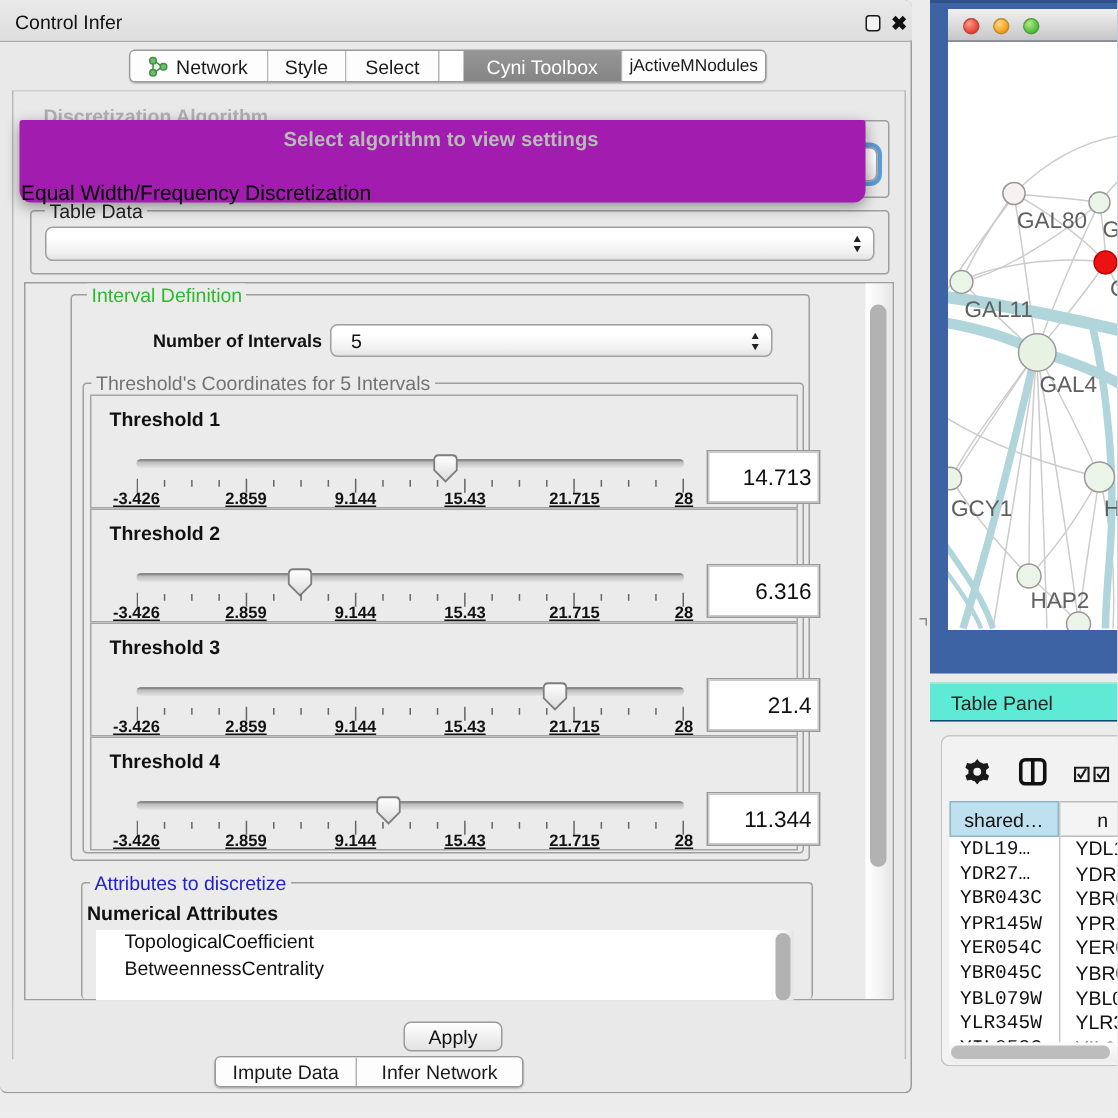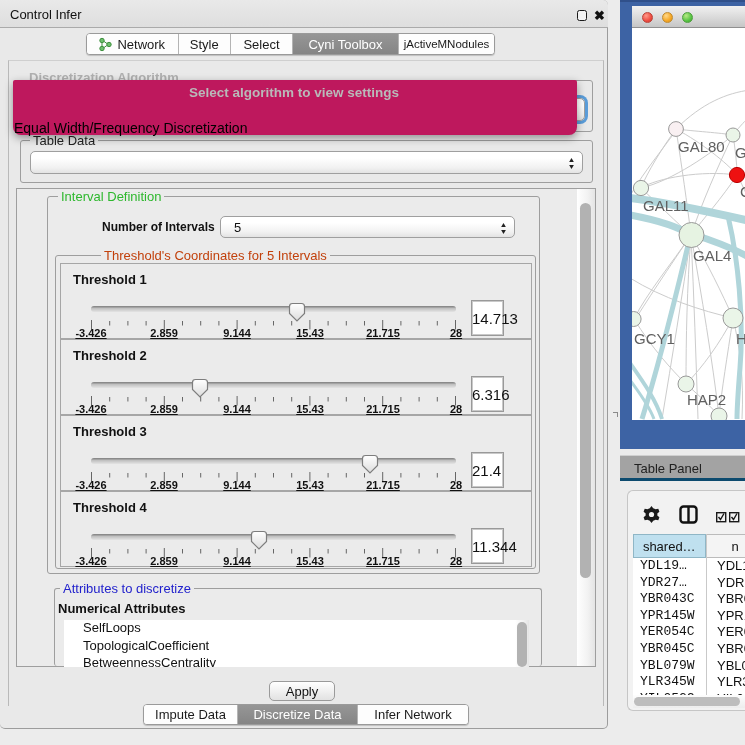--- a/index.html
+++ b/index.html
@@ -15,21 +15,21 @@
   border-radius:0 5px 0 0; }
 #titlebar .t { position:absolute; left:10px; top:7px; font-size:13px; color:#111; }
 #titlebar .ic { position:absolute; top:9px; font-size:12px; color:#111; }
 
 
 .seg { display:flex; border:1px solid #9a9a9a; border-radius:4px; overflow:hidden;
   background:#fff; box-shadow:0 1px 1px rgba(0,0,0,0.18); }
 .seg .s { font-size:13px; color:#1a1a1a; text-align:right; background:#fdfdfd;
   border-right:1px solid #b4b4b4; display:flex; align-items:center; justify-content:center; }
 .seg .s:last-child { border-right:none; }
-.seg .sel { background:linear-gradient(#969696,#858585); color:#fff; }
+.seg .sel { background:linear-gradient(#969696,#858585); color:#fff;margin-left:16px; }
 
 
 #outer { left:8px; top:60px; width:596px; height:646px; background:#e9e9e9;
   border:1px solid #b9b9b9; border-top-color:#cfcfcf; }
 
 .gbox { position:absolute; border:1px solid #9e9e9e; border-radius:3px; }
 .glabel { position:absolute; font-size:13px; background:#e9e9e9; padding:0 3px; white-space:nowrap; }
 
 .combo { position:absolute; border:1px solid #9f9f9f; border-radius:5px;
   background:linear-gradient(#ffffff 30%,#f1f1f1 75%,#e3e3e3); }
@@ -42,52 +42,52 @@
 .vsb-track { position:absolute; background:linear-gradient(90deg,#ffffff,#f2f2f2 60%,#e4e4e4); }
 .vsb-thumb { position:absolute; background:#b2b2b2; border-radius:6px; }
 
 
 .trow { position:absolute; left:60px; width:472px; height:76px;
   border:1px solid #a6a6a6; background:#ebebeb; }
 .trow .lbl { position:absolute; left:12px; top:8px; font-size:13px; font-weight:bold; color:#111; }
 .track { position:absolute; left:30px; top:42px; width:365px; height:6px;
   background:linear-gradient(#8a8a8a 0px,#8a8a8a 1px,#bcbcbc 2px,#e4e4e4 6px); border-radius:3px; }
 .thumb { position:absolute; top:38px; width:18px; height:20px; }
-.vbox { position:absolute; left:410px; top:36px; width:33px; height:36px;
+.vbox { position:absolute; left:410px; top:36px; width:76px; height:36px;
   background:#fff; border:1px solid #999; box-shadow:0 0 0 1px #c9c9c9 inset;
   font-size:15px; color:#111; text-align:right; padding:9px 5px 0 0; }
 .ticks { position:absolute; left:30px; top:52px; width:365px; height:10px; }
 .tlabels { position:absolute; left:0; top:63px; width:472px; height:12px;
   font-size:11px; font-weight:bold; color:#111; }
 .tlabels span { position:absolute; transform:translateX(-50%);text-decoration:underline; }
 
 
 #numlist { left:64px; top:620px; width:451px; height:47px; background:#fff; overflow:hidden; }
 #numlist div { font-size:13px; color:#111; padding-left:19px; height:17.5px; }
 
 .btn { position:absolute; border:1px solid #9a9a9a; border-radius:5px;
   background:linear-gradient(#ffffff,#e2e2e2); font-size:13px; color:#111;
   display:flex; align-items:center; justify-content:center; }
 
 
-#popup { left:13px; top:80px; width:564px; height:55px; background:#be185d;
+#popup { left:13px; top:80px; width:564px; height:55px; background:#a21caf;
   border-radius:2px 2px 8px 8px; box-shadow:0 3px 9px rgba(0,0,0,0.38); }
 #popup .hint { position:absolute; left:176px; top:5px; font-size:13.5px; color:#b9b9b9; font-weight:bold;}
 #popup .o1 { position:absolute; left:1px; top:22px; font-size:14px; font-weight:bold; color:#000; }
 #popup .o2 { position:absolute; left:1px; top:40px; font-size:14px; color:#000; }
 
 
 #netwin { left:620px; top:0; width:125px; height:449px; background:#3d63a4; border-top:2px solid #30508a; }
 #nettitle { left:632px; top:6px; width:113px; height:22px;
   background:linear-gradient(#f1f1f1,#c6c6c6); border-bottom:1px solid #909090;}
 .light { position:absolute; top:11.5px; width:11px; height:11px; border-radius:50%; }
 #canvas { left:632px; top:28px; width:113px; height:392px; background:#fff; }
 
-#tpbar { left:620px; top:455px; width:125px; height:26px; background:#a3a3a3;
-  border-top:1px solid #d0d0d0; border-bottom:3px solid #0c4a6e; }
+#tpbar { left:620px; top:455px; width:125px; height:26px; background:#5eead4;
+  border-top:1px solid #d0d0d0; border-bottom:1px solid #0c4a6e; }
 #tpbar .t { position:absolute; left:14px; top:5px; font-size:13px; color:#222; }
 
 #twin { left:627px; top:490px; width:118px; height:221px; background:#f2f2f2;
   border:1px solid #c6c6c6; border-radius:6px 0 0 6px; border-right:none; }
 #thead1 { left:633px; top:534px; width:72.5px; height:24px; background:#bfe0ef;
   border:1px solid #8fb6c6; font-size:13px; color:#111; text-align:center; padding-top:4px; }
 #thead2 { left:705.5px; top:534px; width:40px; height:24px; background:#f4f4f4;
   border:1px solid #bbb; border-left:none; font-size:13px; color:#111; padding:4px 0 0 26px; }
 #tbody { left:633px; top:558px; width:112px; height:137px; background:#fff; overflow:hidden;
   font-size:13px; color:#111; }
@@ -141,21 +141,21 @@
 <div class="gbox" style="left:47px; top:196px; width:493px; height:378px; border-color:#9e9e9e;"></div>
 <div class="glabel" style="left:58px; top:189px; color:#2eb82e; background:#ebebeb;">Interval Definition</div>
 
 <div class="glabel" style="left:99px; top:220px; color:#111; font-weight:bold; background:transparent; font-size:12px;">Number of Intervals</div>
 <div class="combo" style="left:220px; top:216px; width:295px; height:22px;">
   <div class="tx">5</div>
   <div class="arr">▲<br>▼</div>
 </div>
 
 <div class="gbox" style="left:55px; top:255px; width:481px; height:314px;"></div>
-<div class="glabel" style="left:61px; top:248px; color:#c2410c; background:#ebebeb;margin-left:40px;">Threshold's Coordinates for 5 Intervals</div>
+<div class="glabel" style="left:61px; top:248px; color:#737373; background:#ebebeb;">Threshold's Coordinates for 5 Intervals</div>
 
 <div id="rows">
     <div class="trow" style="top:263px;">
     <div class="lbl">Threshold 1</div>
     <div class="track"></div>
     <div class="thumb" style="left:227px;">
       <svg width="18" height="20" viewBox="0 0 18 20">
           <path d="M1.5 4.5 Q1.5 1.5 4.5 1.5 L13.5 1.5 Q16.5 1.5 16.5 4.5 L16.5 11.5 L9 19 L1.5 11.5 Z" fill="url(#g1)" stroke="#7d7d7d" stroke-width="1.2"></path>
           <defs>
             <linearGradient id="g1" x1="0" y1="0" x2="0" y2="1">
@@ -338,32 +338,30 @@
         <span style="left:395px;">28</span>
       </div>
     <div class="vbox">11.344</div>
   </div>
   </div>
 
 <div class="gbox" style="left:54px; top:588px; width:488px; height:78px; border-bottom:none;"></div>
 <div class="glabel" style="left:60px; top:581px; color:#2222cc; background:#ebebeb;">Attributes to discretize</div>
 <div class="glabel" style="left:55px; top:601px; color:#111; font-weight:bold; background:transparent;">Numerical Attributes</div>
 <div class="abs" id="numlist">
-  <div>SelfLoops</div>
   <div>TopologicalCoefficient</div>
   <div>BetweennessCentrality</div>
 </div>
 <div class="vsb-track" style="left:515px; top:620px; width:14px; height:47px;"></div>
 <div class="vsb-thumb" style="left:517px; top:622px; width:10px; height:45px;"></div>
 <div class="abs" style="left:9px; top:667px; width:594px; height:39px; background:#e9e9e9;"></div>
 <div class="btn" style="left:269px; top:681px; width:66px; height:20px;">Apply</div>
 
 <div class="abs seg" style="left:143px; top:704px; height:21px;">
   <div class="s" style="width:94px;">Impute Data</div>
-  <div class="s sel" style="width:120px;">Discretize Data</div>
   <div class="s" style="width:110px;">Infer Network</div>
 </div>
 
 <div class="abs" style="left:613px; top:412px; width:5px; height:5px; border-top:1.5px solid #8a8a8a; border-right:1.5px solid #8a8a8a;"></div>
 
 <div class="abs" id="popup">
   <div class="hint">Select algorithm to view settings</div>
   <div class="o2">Equal Width/Frequency Discretization</div>
 </div>
 

